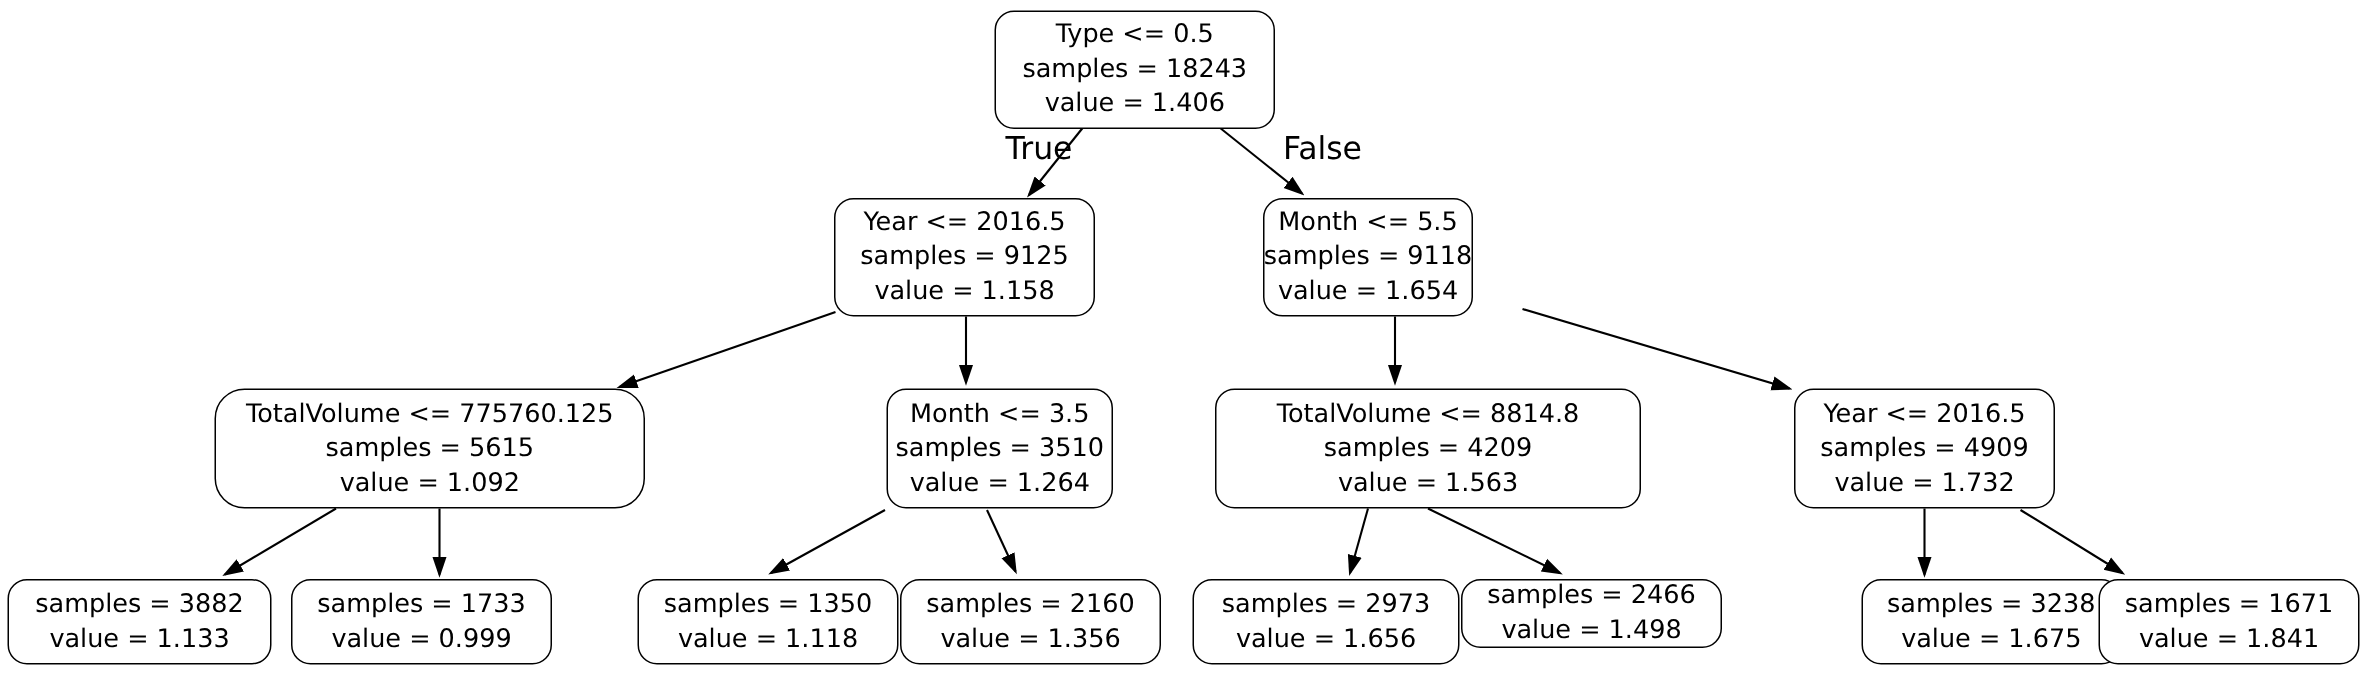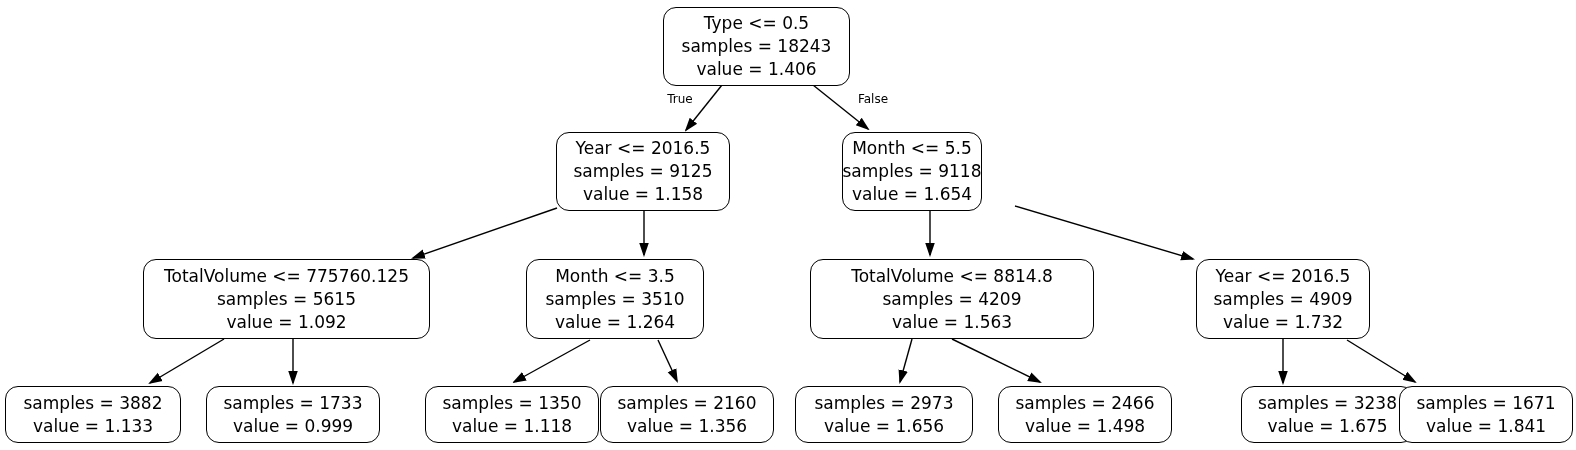--- a/index.html
+++ b/index.html
@@ -33,23 +33,23 @@
     flex-direction: column;
     justify-content: center;
     align-items: center;
     font-size: 17px;
     line-height: 23px;
     white-space: nowrap;
     text-align: center;
   }
   .edge-label {
     position: absolute;
-    font-size: 12px;
+    font-size: 21px;
     line-height: 20px;
-    text-align: center;
+    text-align: right;
   }
   .node .line { display: block; }
 </style>
 </head>
 <body>
 
 <div class="canvas">
 
   <svg class="edge-layer" viewBox="0 0 1576 450">
     <defs>
@@ -87,27 +87,27 @@
     <span class="line">samples = 9125</span>
     <span class="line">value = 1.158</span>
   </div>
 
   <div class="node" style="left:842px; top:132px; width:140px; height:79px;">
     <span class="line">Month &lt;= 5.5</span>
     <span class="line">samples = 9118</span>
     <span class="line">value = 1.654</span>
   </div>
 
-  <div class="node" style="left:143px; top:259px; width:287px; height:80px;">
+  <div class="node" style="left:143px; top:259px; width:287px; height:80px;border-radius:20px;">
     <span class="line">TotalVolume &lt;= 775760.125</span>
     <span class="line">samples = 5615</span>
     <span class="line">value = 1.092</span>
   </div>
 
-  <div class="node" style="left:526px; top:259px; width:178px; height:80px;">
+  <div class="node" style="left:591px; top:259px; width:151px; height:80px;">
     <span class="line">Month &lt;= 3.5</span>
     <span class="line">samples = 3510</span>
     <span class="line">value = 1.264</span>
   </div>
 
   <div class="node" style="left:810px; top:259px; width:284px; height:80px;">
     <span class="line">TotalVolume &lt;= 8814.8</span>
     <span class="line">samples = 4209</span>
     <span class="line">value = 1.563</span>
   </div>
@@ -116,41 +116,41 @@
     <span class="line">Year &lt;= 2016.5</span>
     <span class="line">samples = 4909</span>
     <span class="line">value = 1.732</span>
   </div>
 
   <div class="node" style="left:5px; top:386px; width:176px; height:57px;">
     <span class="line">samples = 3882</span>
     <span class="line">value = 1.133</span>
   </div>
 
-  <div class="node" style="left:206px; top:386px; width:174px; height:57px;">
+  <div class="node" style="left:194px; top:386px; width:174px; height:57px;">
     <span class="line">samples = 1733</span>
     <span class="line">value = 0.999</span>
   </div>
 
   <div class="node" style="left:425px; top:386px; width:174px; height:57px;">
     <span class="line">samples = 1350</span>
     <span class="line">value = 1.118</span>
   </div>
 
   <div class="node" style="left:600px; top:386px; width:174px; height:57px;">
     <span class="line">samples = 2160</span>
     <span class="line">value = 1.356</span>
   </div>
 
   <div class="node" style="left:795px; top:386px; width:178px; height:57px;">
     <span class="line">samples = 2973</span>
     <span class="line">value = 1.656</span>
   </div>
 
-  <div class="node" style="left:998px; top:386px; width:174px; height:57px;">
+  <div class="node" style="left:974px; top:386px; width:174px; height:46px;">
     <span class="line">samples = 2466</span>
     <span class="line">value = 1.498</span>
   </div>
 
   <div class="node" style="left:1197px; top:386px; width:173px; height:57px;margin-left:44px;">
     <span class="line">samples = 3238</span>
     <span class="line">value = 1.675</span>
   </div>
 
   <div class="node" style="left:1399px; top:386px; width:174px; height:57px;">

